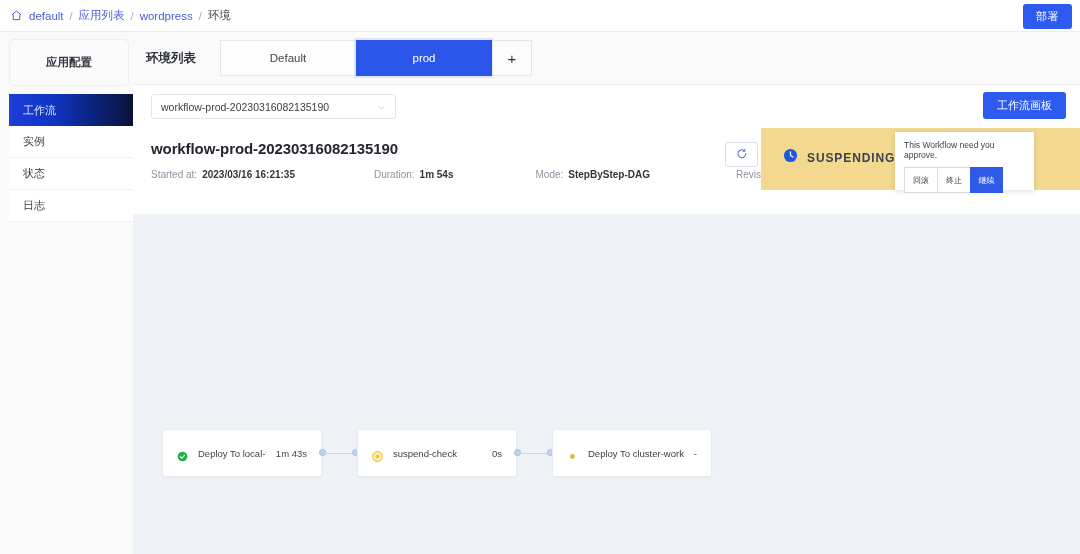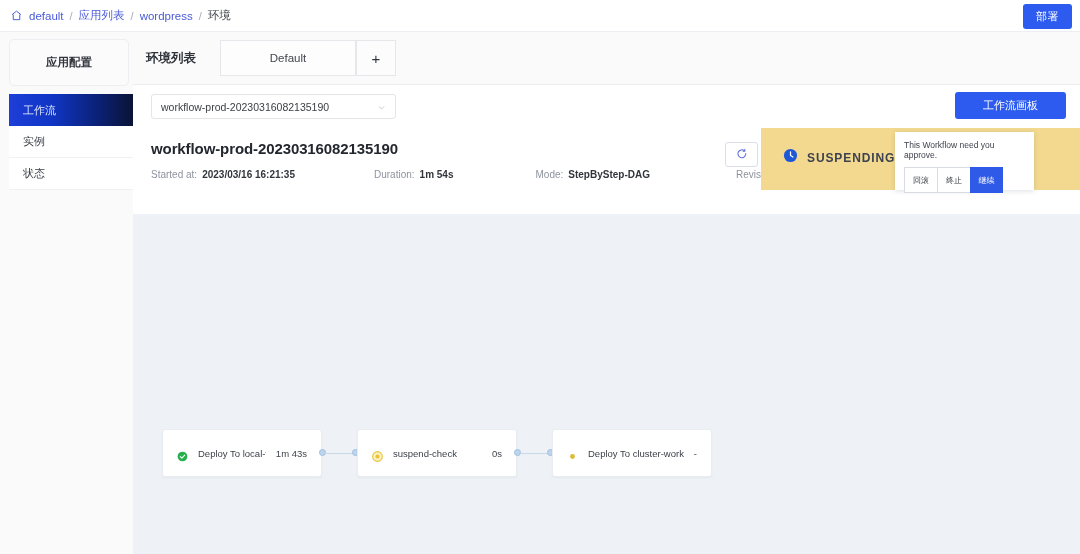--- a/index.html
+++ b/index.html
@@ -77,21 +77,21 @@
   .wf-select {
     position:absolute; left:18px; top:9px; width:245px; height:25px;
     border:1px solid #e3e5e9; border-radius:3px; background:#ffffff;
     display:flex; align-items:center; padding:0 9px; cursor:pointer;
   }
   .wf-select-val { font-size:10.5px; color:#3c4046; flex:1; }
   .chev { width:9px; height:9px; opacity:.45; }
   .canvas-btn {
     position:absolute; right:14px; top:7px;
     background:#2d5bf0; color:#fff; border:none; border-radius:3px;
-    font-size:11px; padding:6px 28px; cursor:pointer;
+    font-size:11px; padding:6px 14px; cursor:pointer;
     font-family:Liberation Mono, monospace;
   }
 
   
   .wf-header { position:absolute; left:0; top:96px; width:947px; height:86px; background:#ffffff; }
   .wf-title {
     position:absolute; left:18px; top:12px;
     font-size:15px; font-weight:700; color:#23272e; letter-spacing:-.1px;
   }
   .meta-row { position:absolute; left:18px; top:41px; display:flex; align-items:center; font-size:10px; }
@@ -177,29 +177,31 @@
     <button class="deploy-btn">部署</button>
   </div>
 
   <div class="left-col">
     <div class="left-white-fill"></div>
     <div class="app-config-card">应用配置</div>
     <div class="menu">
       <div class="menu-item active">工作流</div>
       <div class="menu-item">实例</div>
       <div class="menu-item">状态</div>
+      <div class="menu-item">日志</div>
     </div>
   </div>
 
   <div class="content">
 
     <div class="env-row">
       <div class="env-label">环境列表</div>
       <div class="env-tabs">
         <div class="env-tab">Default</div>
+        <div class="env-tab active">prod</div>
         <div class="env-tab plus">+</div>
       </div>
     </div>
 
     <div class="select-row">
       <div class="wf-select">
         <span class="wf-select-val">workflow-prod-20230316082135190</span>
         <span>
           <svg class="chev" viewBox="0 0 12 12" fill="none" stroke="#7c838f" stroke-width="1.2">
             <path d="M2.5 4.5L6 8 9.5 4.5"></path>

